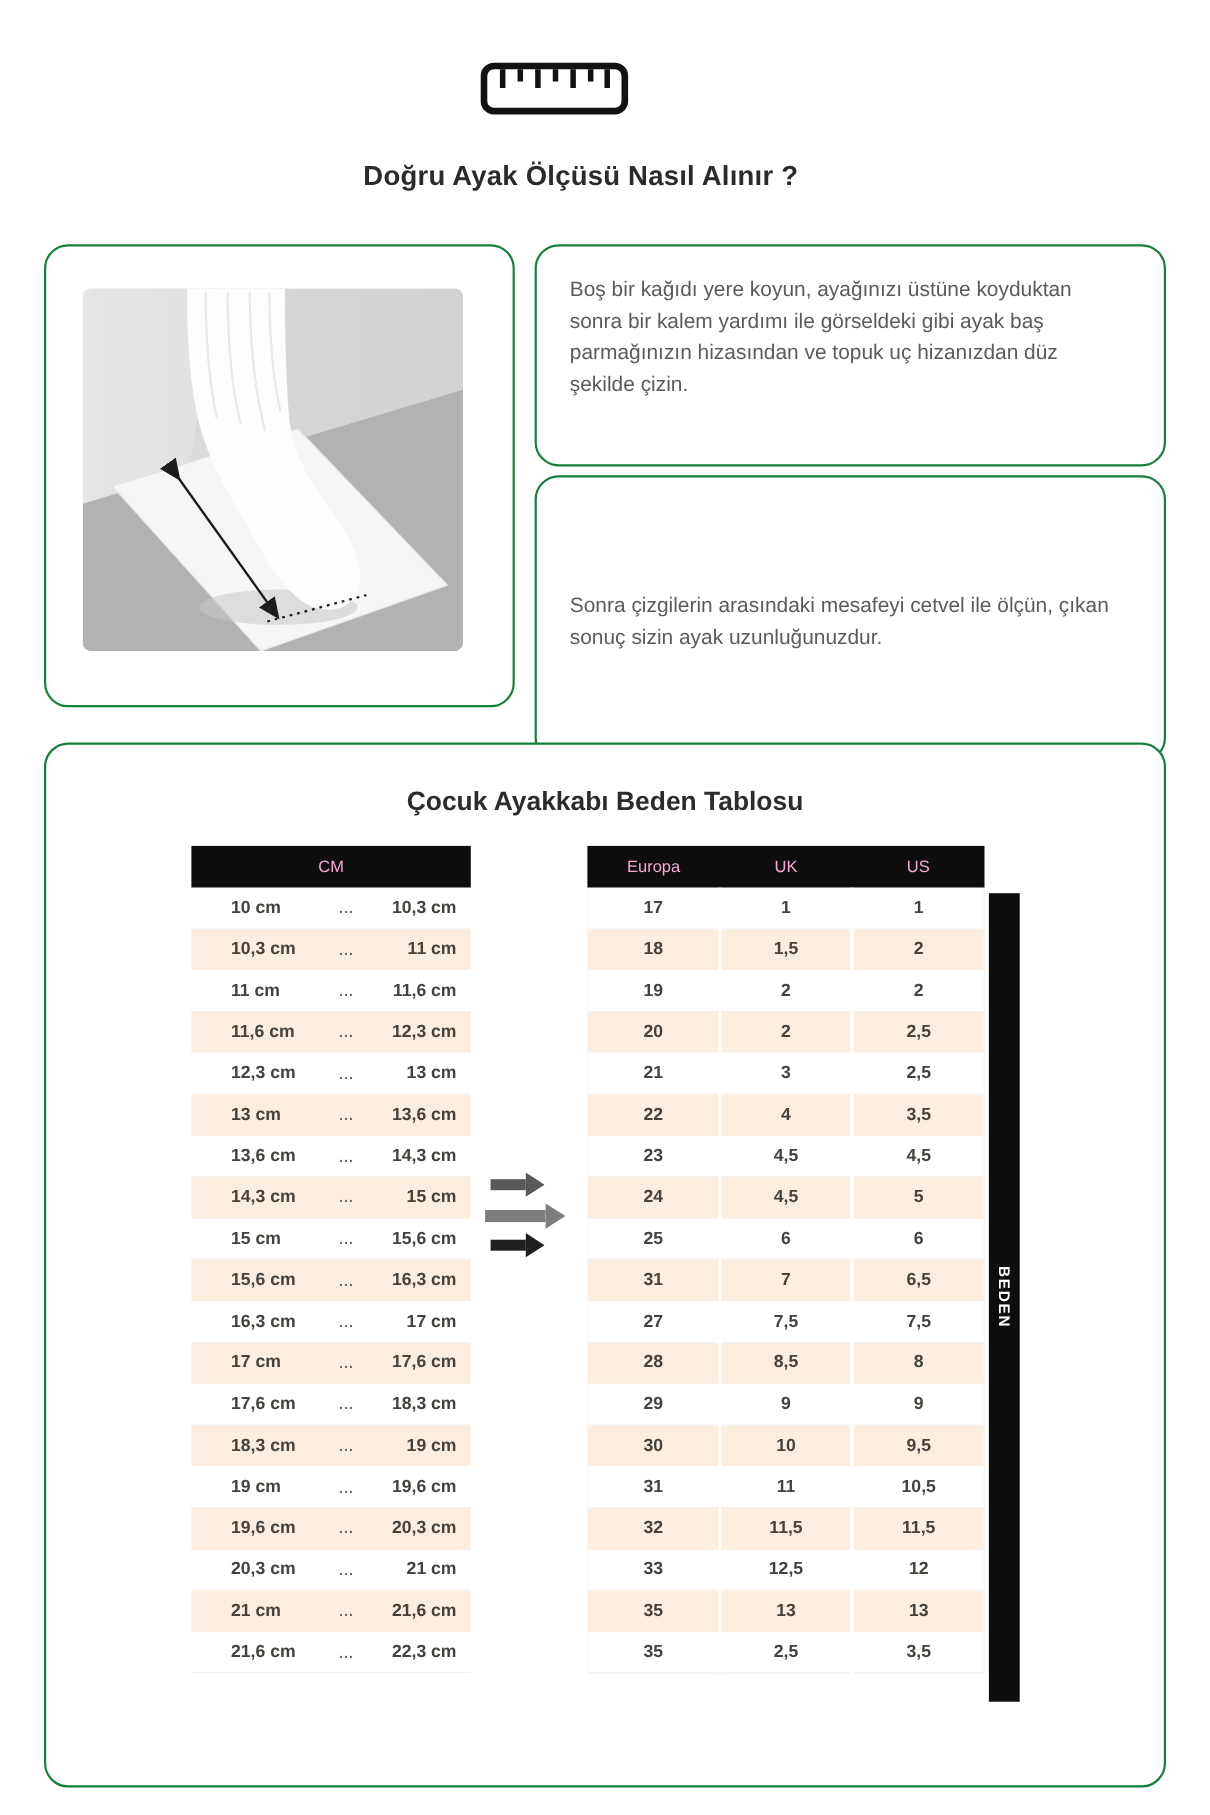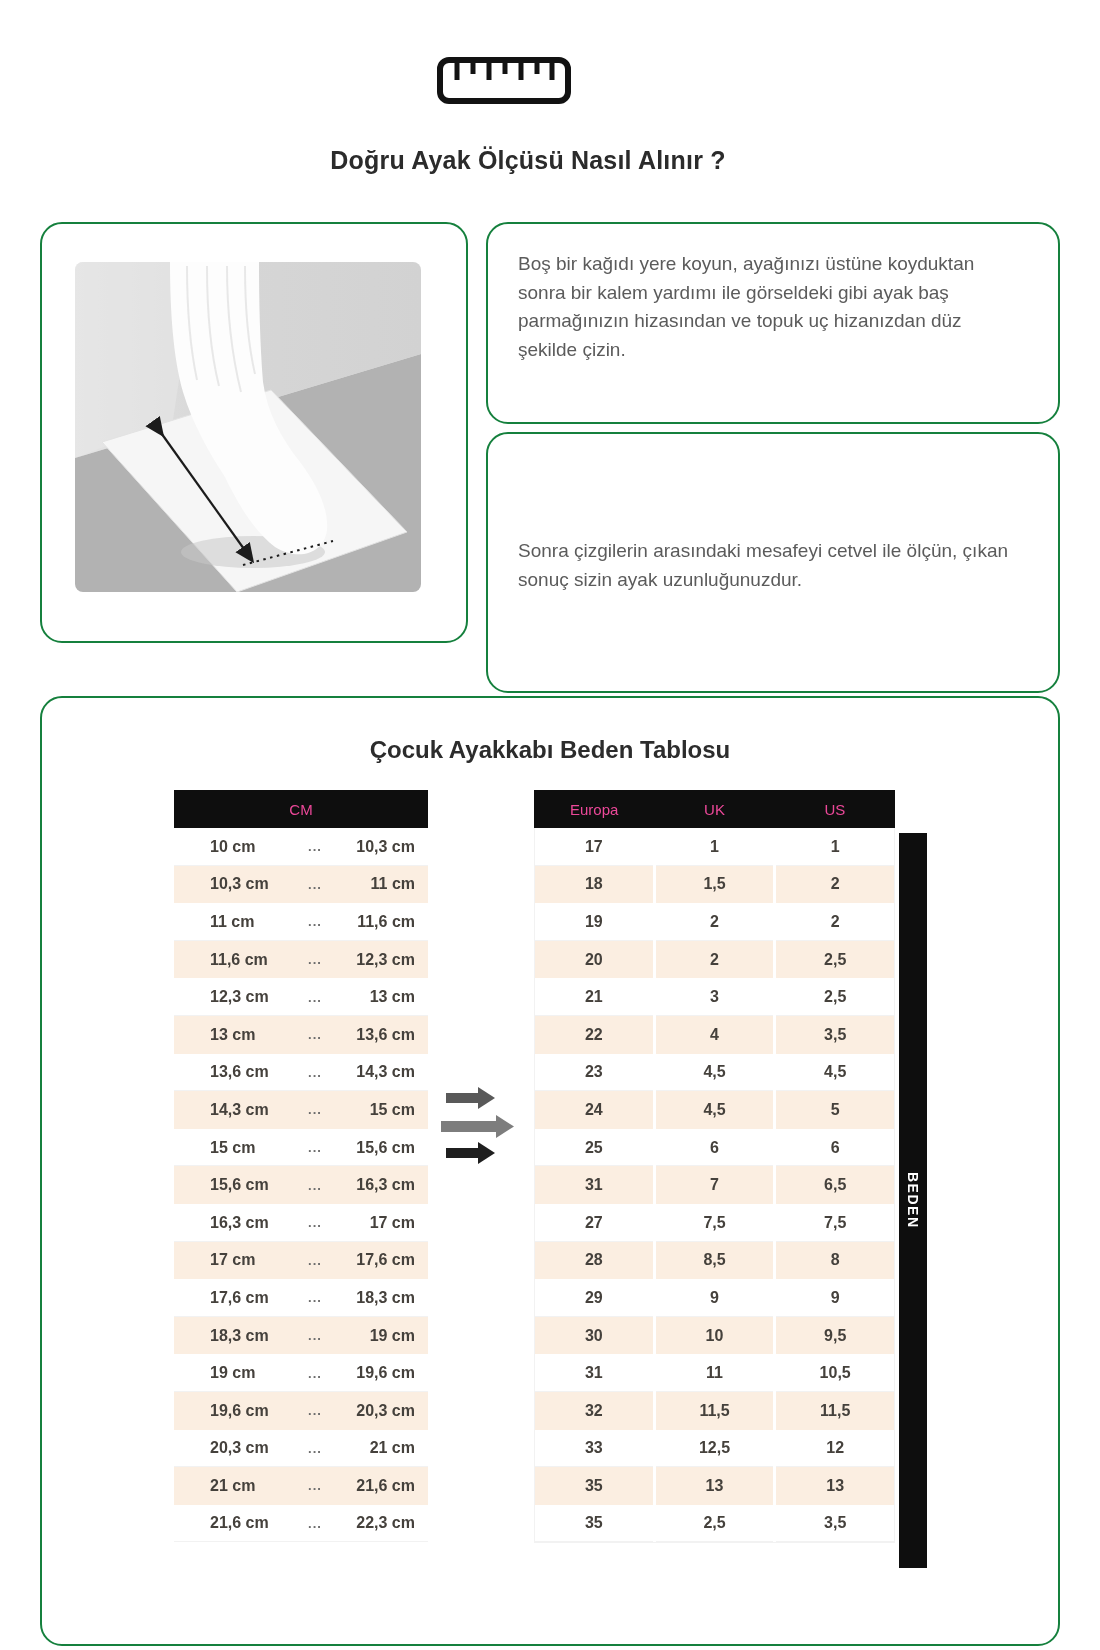--- a/index.html
+++ b/index.html
@@ -19,26 +19,26 @@
   }
   
   #photo-card { left:40px; top:222px; width:428px; height:421px; }
   .photo { position:absolute; left:33px; top:38px; width:346px; height:330px;
            border-radius:8px; overflow:hidden; }
   #text-card-1 { left:486px; top:222px; width:574px; height:202px; }
   #text-card-1 p { margin:26px 34px 0 30px; font-size:19px; line-height:1.5; color:#5b5b5b; }
   #text-card-2 { left:486px; top:432px; width:574px; height:261px; display:flex; align-items:center; }
   #text-card-2 p { margin:6px 34px 0 30px; font-size:19px; line-height:1.5; color:#5b5b5b; }
   
-  #size-card { left:40px; top:675px; width:1020px; height:950px;margin-top:21px; }
+  #size-card { left:40px; top:675px; width:1020px; height:950px; }
   .size-title { margin:0; padding-top:38px; text-align:center; font-size:24px;
                 font-weight:bold; color:#2c2c2c; }
   .cm-table { position:absolute; left:132px; top:92px; width:254px; }
   .eu-table { position:absolute; left:492px; top:92px; width:361px; }
-  .thead { height:38px; background:var(--bar,#0e0e0e); color:#ec4899; font-size:15px;
+  .thead { height:38px; background:var(--bar,#0e0e0e); color:#f9a8d4; font-size:15px;
            display:flex; align-items:center; }
   .cm-table .thead { justify-content:center; }
   .hcell { flex:1; text-align:center; }
   .trow { height:37.6px; display:flex; align-items:center; font-size:16px;
           font-weight:700; color:#45413c; box-sizing:border-box; background:#fff; }
   .trow.alt { background:var(--row-alt,#fbeee1); }
   .trow:not(.alt) { box-shadow: inset 0 -1px 0 #f2f2f2; }
   .cm-table .trow { padding:0 13px 0 36px; }
   .c-from { width:85px; text-align:left; }
   .c-sep  { width:40px; text-align:center; font-size:13px; color:#6b6b6b; letter-spacing:1px; }

